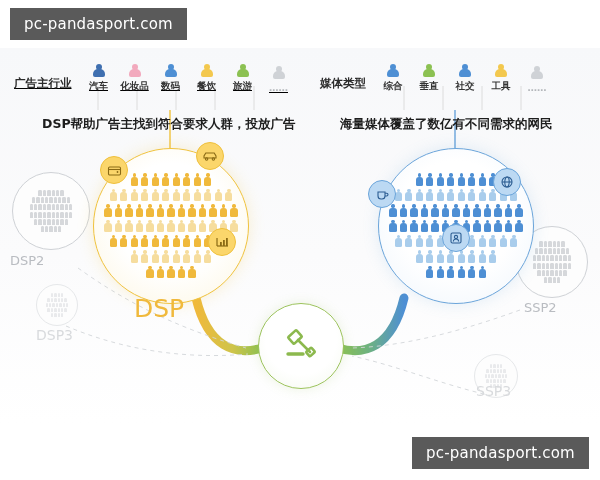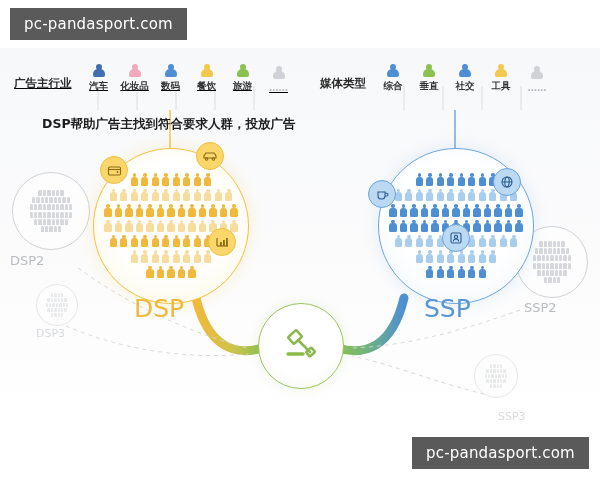--- a/index.html
+++ b/index.html
@@ -138,21 +138,21 @@
   .sat .sp { width: 3.4px; height: 6px; background: #d6d8db; border-radius: 1.4px 1.4px 0.6px 0.6px; }
   .sat-label {
     position: absolute;
     font-size: 13px;
     color: #b9bcc1;
     font-family: "DejaVu Sans", sans-serif;
     white-space: nowrap;
   }
   .sat.faint { border-color: #e6e8ea; }
   .sat.faint .sp { background: #e9eaec; }
-  .sat-label.faint { color: #d8dadd; font-size: 11px; }
+  .sat-label.faint { color: #d8dadd; font-size: 14px; }
 
   
   .badge {
     position: absolute;
     width: 26px; height: 26px;
     border-radius: 50%;
     display: flex; align-items: center; justify-content: center;
   }
   .badge.gold { background: #fbd66b; border: 1.4px solid #efc03c; }
   .badge.blue { background: #bcd9f3; border: 1.4px solid #6aa4da; }
@@ -329,20 +329,21 @@
     <div class="cat-item">
       <span class="cat-icon">
           <span class="head" style="background:#cfd2d6"></span>
           <span class="body" style="background:#cfd2d6"></span>
         </span>
       <span class="cat-label" style="color:#b4b7bb">……</span>
     </div>
   </div>
 
   <div class="tagline" id="tag-dsp">DSP帮助广告主找到符合要求人群，投放广告</div>
+  <div class="tagline" id="tag-ssp">海量媒体覆盖了数亿有不同需求的网民</div>
 
   <div class="sat" style="left:12px; top:124px; width:76px; height:76px;">
     <div class="srow">
         <span class="sp"></span>
         <span class="sp"></span>
         <span class="sp"></span>
         <span class="sp"></span>
         <span class="sp"></span>
         <span class="sp"></span>
       </div>
@@ -533,21 +534,21 @@
         <span class="sp" style="width:2.4px;height:4px"></span>
         <span class="sp" style="width:2.4px;height:4px"></span>
       </div>
     <div class="srow">
         <span class="sp" style="width:2.4px;height:4px"></span>
         <span class="sp" style="width:2.4px;height:4px"></span>
         <span class="sp" style="width:2.4px;height:4px"></span>
         <span class="sp" style="width:2.4px;height:4px"></span>
       </div>
   </div>
-  <div class="sat-label faint" style="left:476px; top:362px;margin-left:22px;">SSP3</div>
+  <div class="sat-label faint" style="left:476px; top:335px;">SSP3</div>
 
   <div class="main-circle" id="dsp-circle">
     <div class="ppl-row">
       <span class="ppl">
           <i style="background:#f0b93c"></i>
           <b style="background:#f0b93c"></b>
         </span>
         <span class="ppl">
           <i style="background:#f0b93c"></i>
           <b style="background:#f0b93c"></b>
@@ -1187,21 +1188,20 @@
   </div>
   <div class="badge blue" style="left:442px; top:176px;">
     <svg width="14" height="14" viewBox="0 0 14 14" fill="none" stroke="#2c5d92" stroke-width="1.1">
       <rect x="2" y="2" width="10" height="10" rx="1.4"></rect>
         <circle cx="7" cy="6" r="1.6"></circle>
         <path d="M4.4 10.4c0-1.5 1.2-2.4 2.6-2.4s2.6.9 2.6 2.4"></path>
     </svg>
   </div>
 
   <div class="brand" id="brand-dsp">DSP</div>
-  <div class="brand" id="brand-ssp">SSP</div>
 
   <div id="center-node">
     <span>
       <svg width="44" height="44" viewBox="0 0 44 44" fill="none" stroke="#8cb94e" stroke-width="2.6" stroke-linecap="round" stroke-linejoin="round">
         <rect x="10.5" y="10.5" width="11" height="9" rx="1" transform="rotate(-42 16 15)"></rect>
         <path d="M19 18 L31 30"></path>
         <rect x="28" y="27" width="7" height="6" rx="1" transform="rotate(-42 31.5 30)"></rect>
         <path d="M9 32 L24 32" stroke-width="3.4"></path>
       </svg>
     </span>

